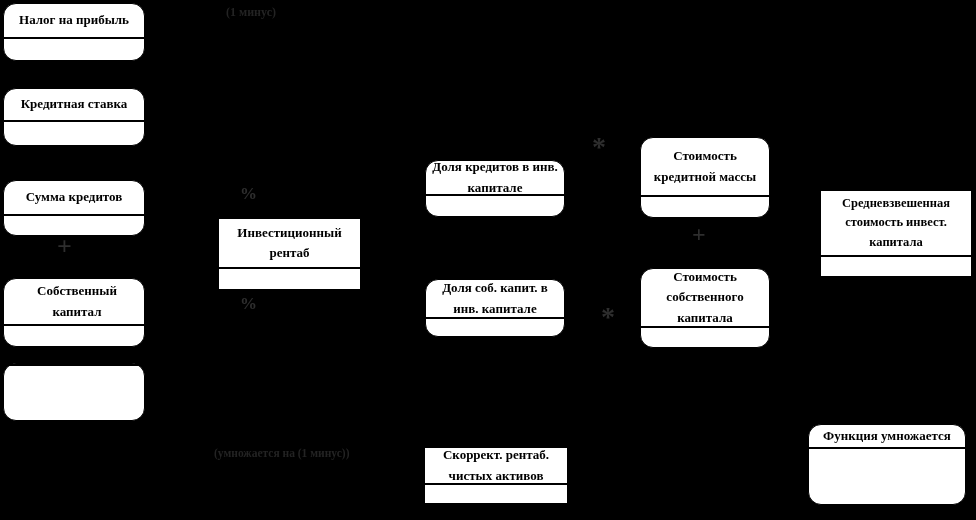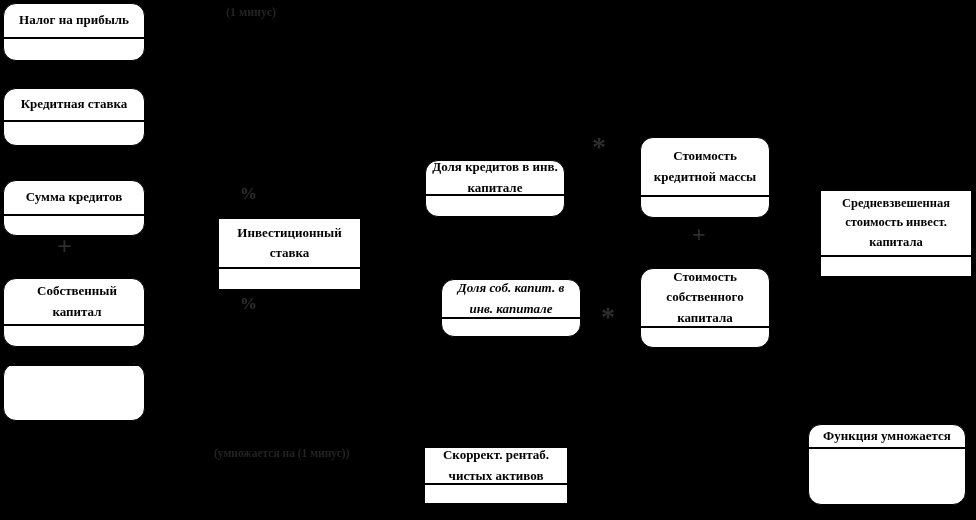--- a/index.html
+++ b/index.html
@@ -63,21 +63,21 @@
   .n-sobstv        {left:3px;  top:278px; width:142px; height:69px;}
   .n-sobstv .title {height:45px;margin-left:6px;}
   .n-procent        {left:3px;  top:363px; width:142px; height:58px;}
   .n-procent .title {height:36px;}
   .n-rentab        {left:3px;  top:445px; width:142px; height:60px;}
   .n-rentab .title {height:37px;}
   .n-invest        {left:218px;top:218px; width:143px; height:72px;}
   .n-invest .title {height:48px;}
   .n-dolya-kred        {left:425px;top:160px; width:140px; height:57px;}
   .n-dolya-kred .title {height:33px;}
-  .n-dolya-sob        {left:441px;top:279px; width:140px; height:58px;font-style:italic;}
+  .n-dolya-sob        {left:425px;top:279px; width:140px; height:58px;}
   .n-dolya-sob .title {height:37px;}
   .n-stoim-kred        {left:640px;top:137px; width:130px; height:81px; border-radius:15px;}
   .n-stoim-kred .title {height:57px;}
   .n-stoim-sob        {left:640px;top:268px; width:130px; height:80px; border-radius:15px;}
   .n-stoim-sob .title {height:57px;}
   .n-srednevzv        {left:820px;top:190px; width:152px; height:87px;}
   .n-srednevzv .title {height:64px; font-size:12.5px;}
   .n-funkciya        {left:808px;top:424px; width:158px; height:81px;}
   .n-funkciya .title {height:22px;}
   .n-skorrekt        {left:424px;top:447px; width:144px; height:57px;}
@@ -119,21 +119,21 @@
     <div class="body"></div>
   </div>
 
   <div class="node rounded n-procent">
     <div class="body"></div>
   </div>
 
 
   <div class="node square n-invest">
     <div class="title">Инвестиционный
-ставка</div>
+рентаб</div>
     <div class="body"></div>
   </div>
 
   <div class="node rounded n-dolya-kred">
     <div class="title">Доля кредитов в инв.
 капитале</div>
     <div class="body"></div>
   </div>
 
   <div class="node rounded n-dolya-sob">

